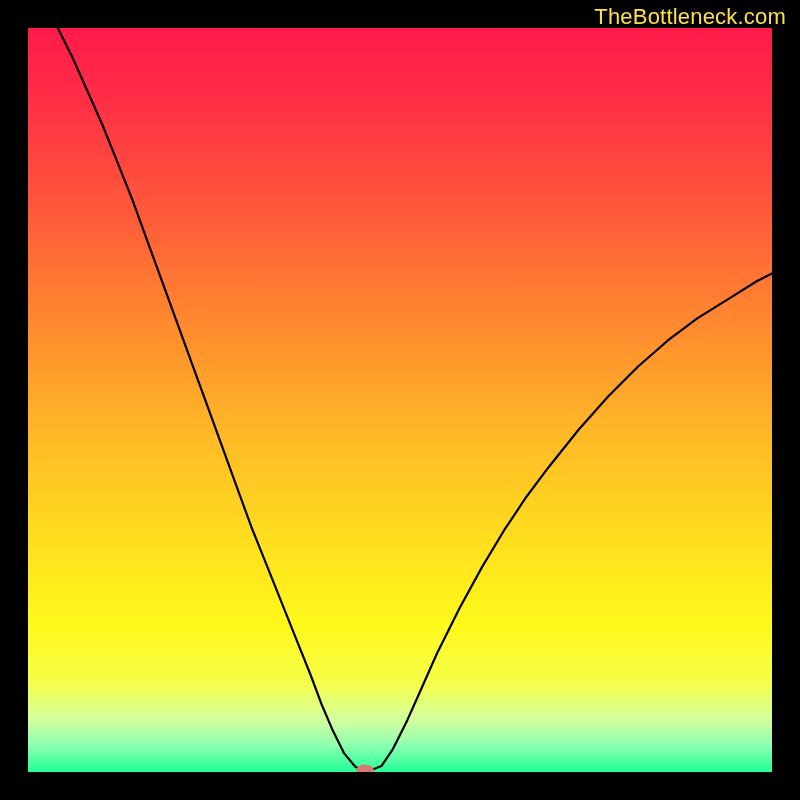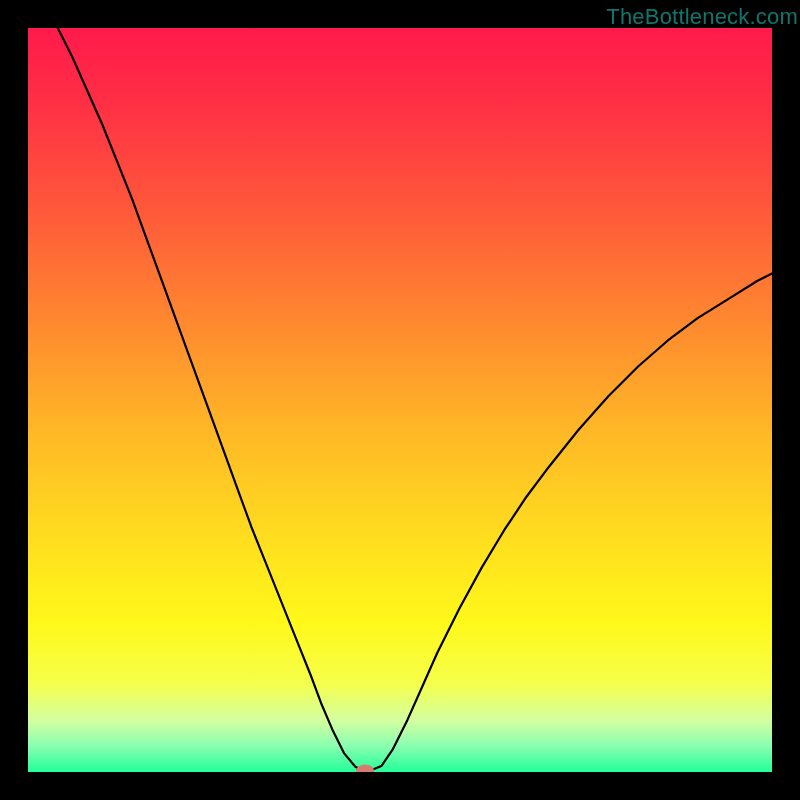--- a/index.html
+++ b/index.html
@@ -13,22 +13,22 @@
   }
   .outer {
     width: 800px;
     height: 800px;
     background: #000;
     position: relative;
   }
   .watermark {
     position: absolute;
     top: 4px;
-    right: 2px;
-    color: #0f766e;
+    right: 14px;
+    color: #fde047;
     font-size: 22px;
     letter-spacing: 0.2px;
     font-weight: 400;
     z-index: 5;
     user-select: none;
   }
   .plot-wrap {
     position: absolute;
     left: 28px;
     top: 28px;

